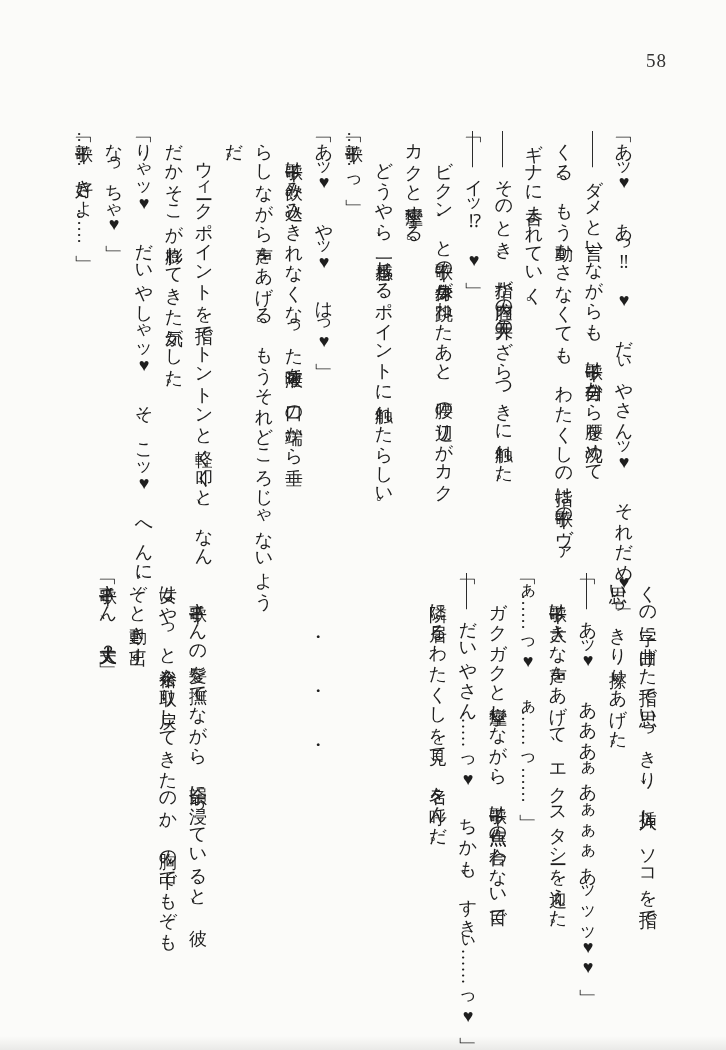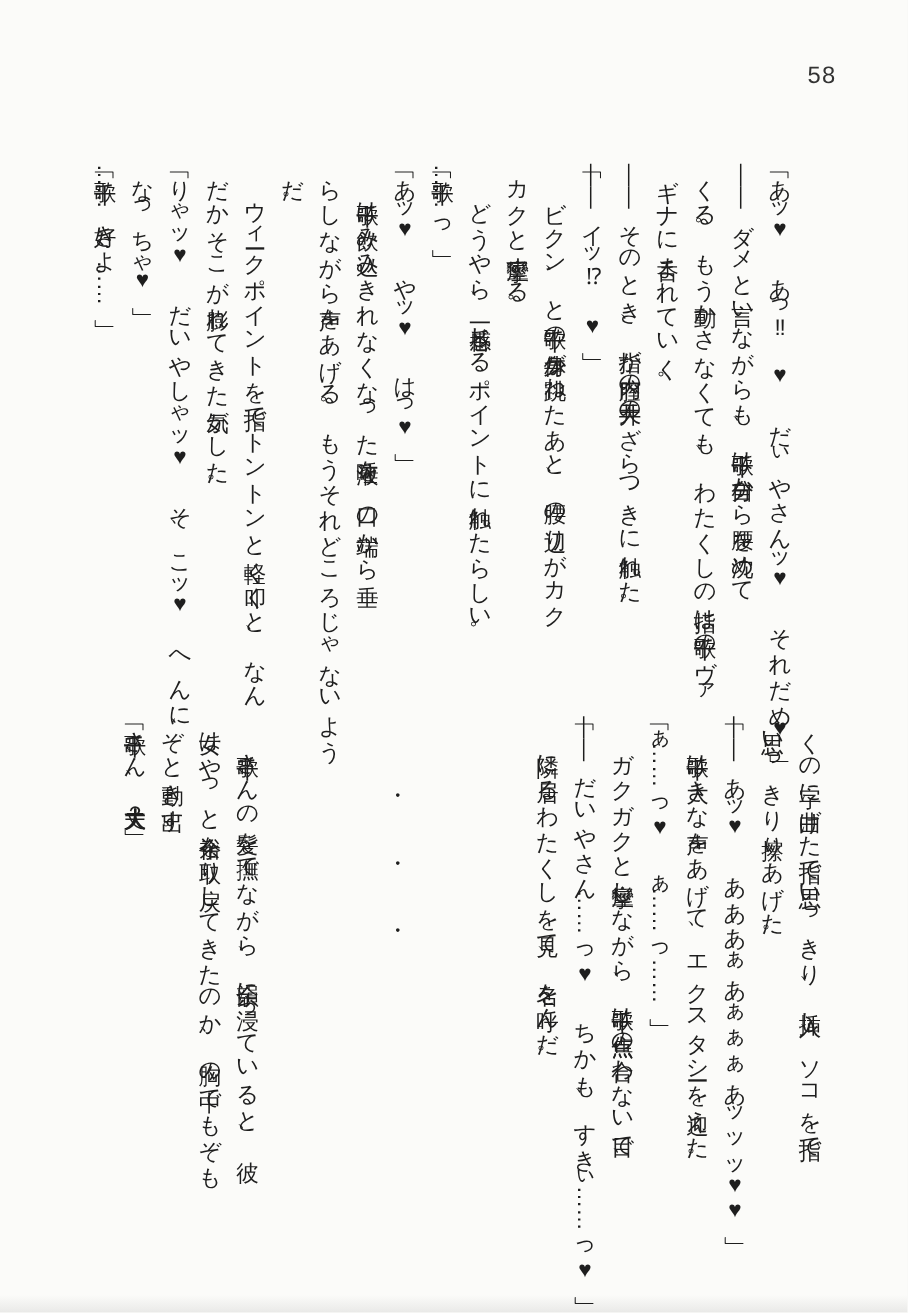--- a/index.html
+++ b/index.html
@@ -7,21 +7,21 @@
     width: 726px;
     height: 1050px;
     background: #f2f2f0;
   }
   .page {
     position: relative;
     width: 726px;
     height: 1050px;
     background: #fbfbf9;
     overflow: hidden;
-    font-family: Liberation Sans, sans-serif;
+    font-family: Liberation Serif, serif;
     color: #222;
   }
   .page::after {
     content: "";
     position: absolute;
     left: 0; right: 0; bottom: 0;
     height: 14px;
     background: linear-gradient(to bottom, rgba(0,0,0,0), rgba(0,0,0,0.07));
     pointer-events: none;
   }

